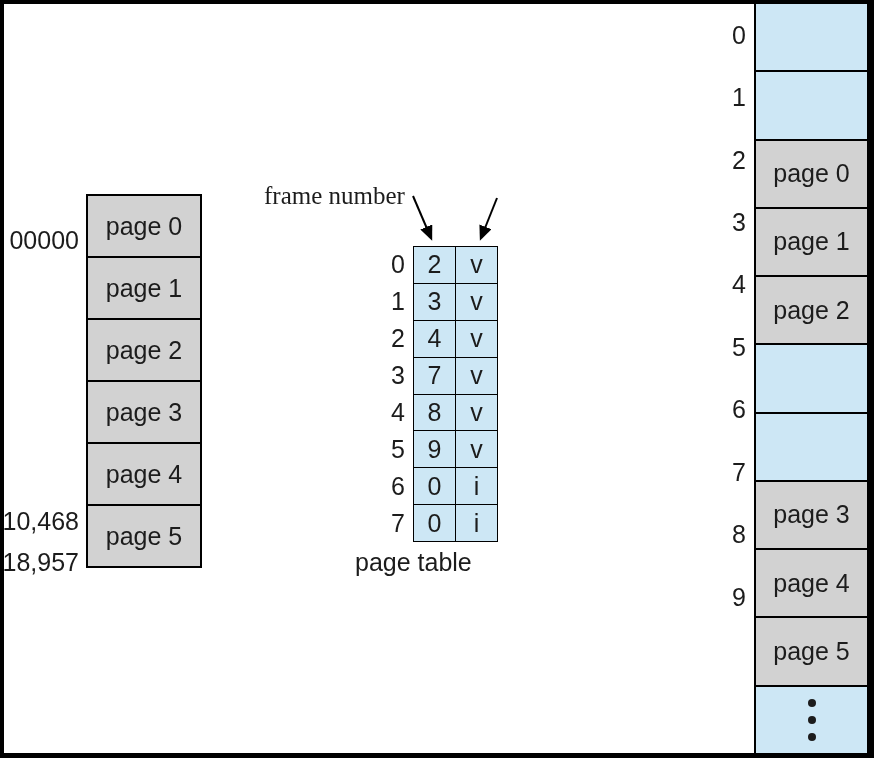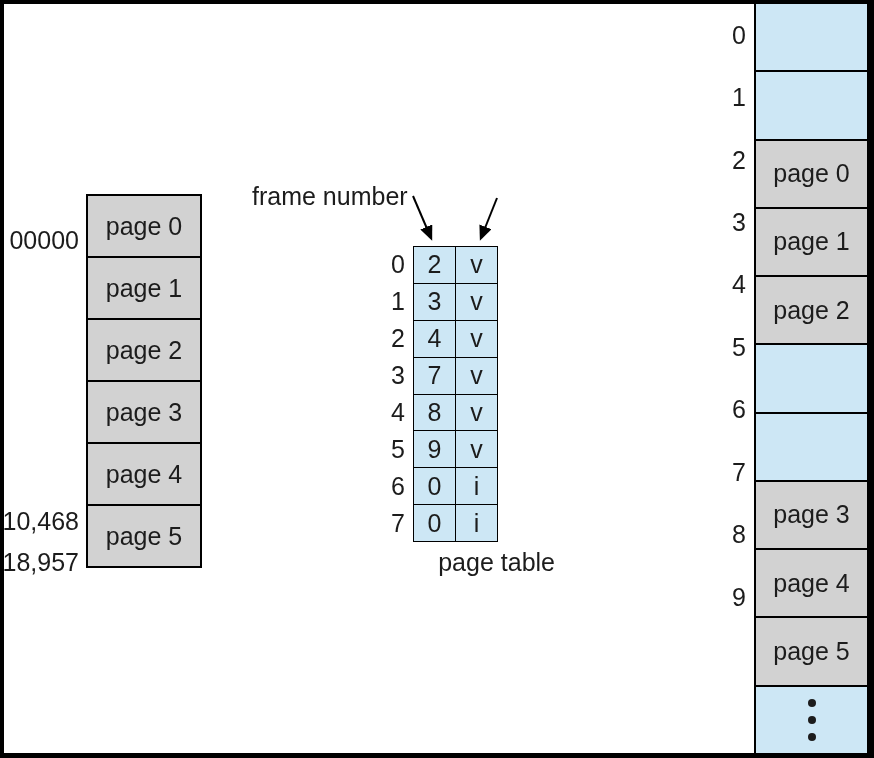--- a/index.html
+++ b/index.html
@@ -66,22 +66,22 @@
   .phys-cell + .phys-cell{border-top:2px solid #000;}
   .phys-cell.page{background:var(--gray,#d2d2d2);}
   .phys-cell .dots{display:flex;flex-direction:column;align-items:center;gap:9px;}
   .phys-cell .dot{width:8px;height:8px;border-radius:50%;background:#1c1c1c;}
   .frame-indices{
     left:690px;top:0;width:52px;height:749px;
     display:flex;flex-direction:column;
   }
   .frame-indices div{flex:1;display:flex;align-items:center;justify-content:flex-end;}
 
-  .caption{left:351px;top:544px;width:200px;text-align:right;}
-  .arrow-label-left{left:248px;top:178px;}
+  .caption{left:351px;top:544px;width:200px;text-align:left;}
+  .arrow-label-left{left:260px;top:178px;font-family:Liberation Serif, serif;}
   .arrow-label-right{left:499px;top:178px;}
   svg.arrows{left:0;top:0;pointer-events:none;}
   i{font-style:italic;}
 </style>
 </head>
 <body>
 
 <div class="canvas" style="--gray: #d2d2d2; --blue: #cde7f5;">
 
   <div class="abs addr nowrap" style="top:174px;margin-top:48px;">00000</div>

